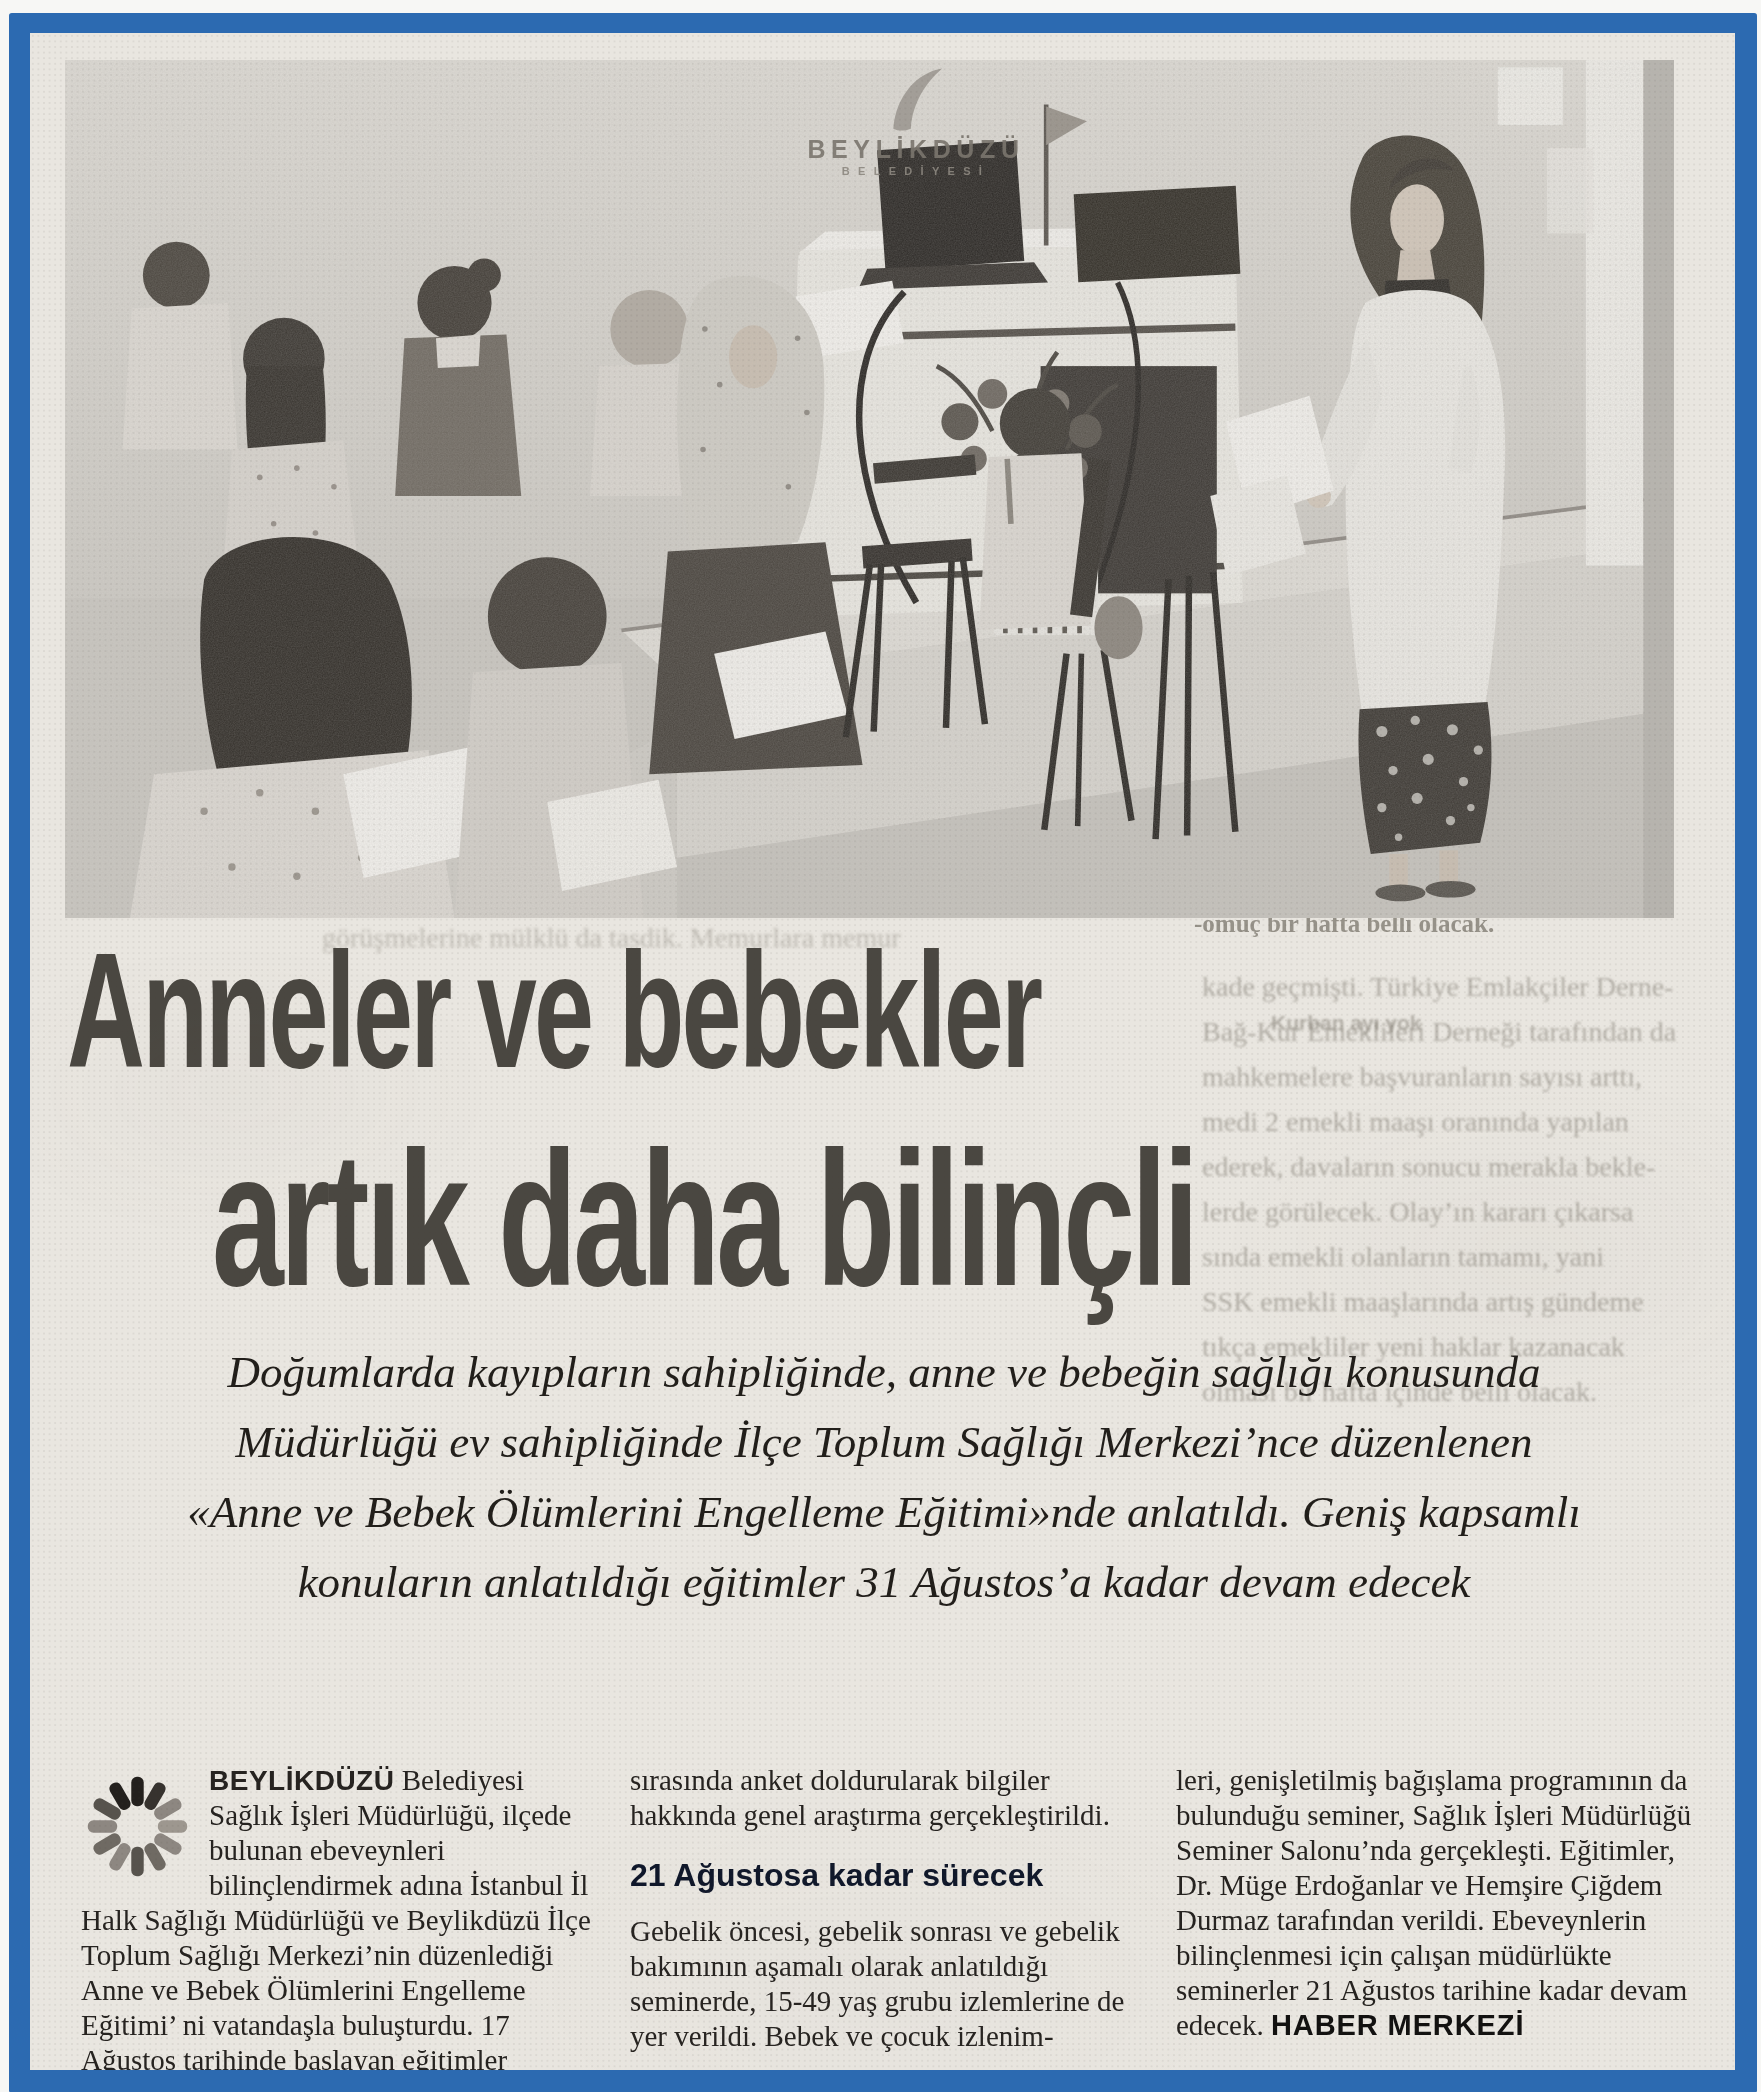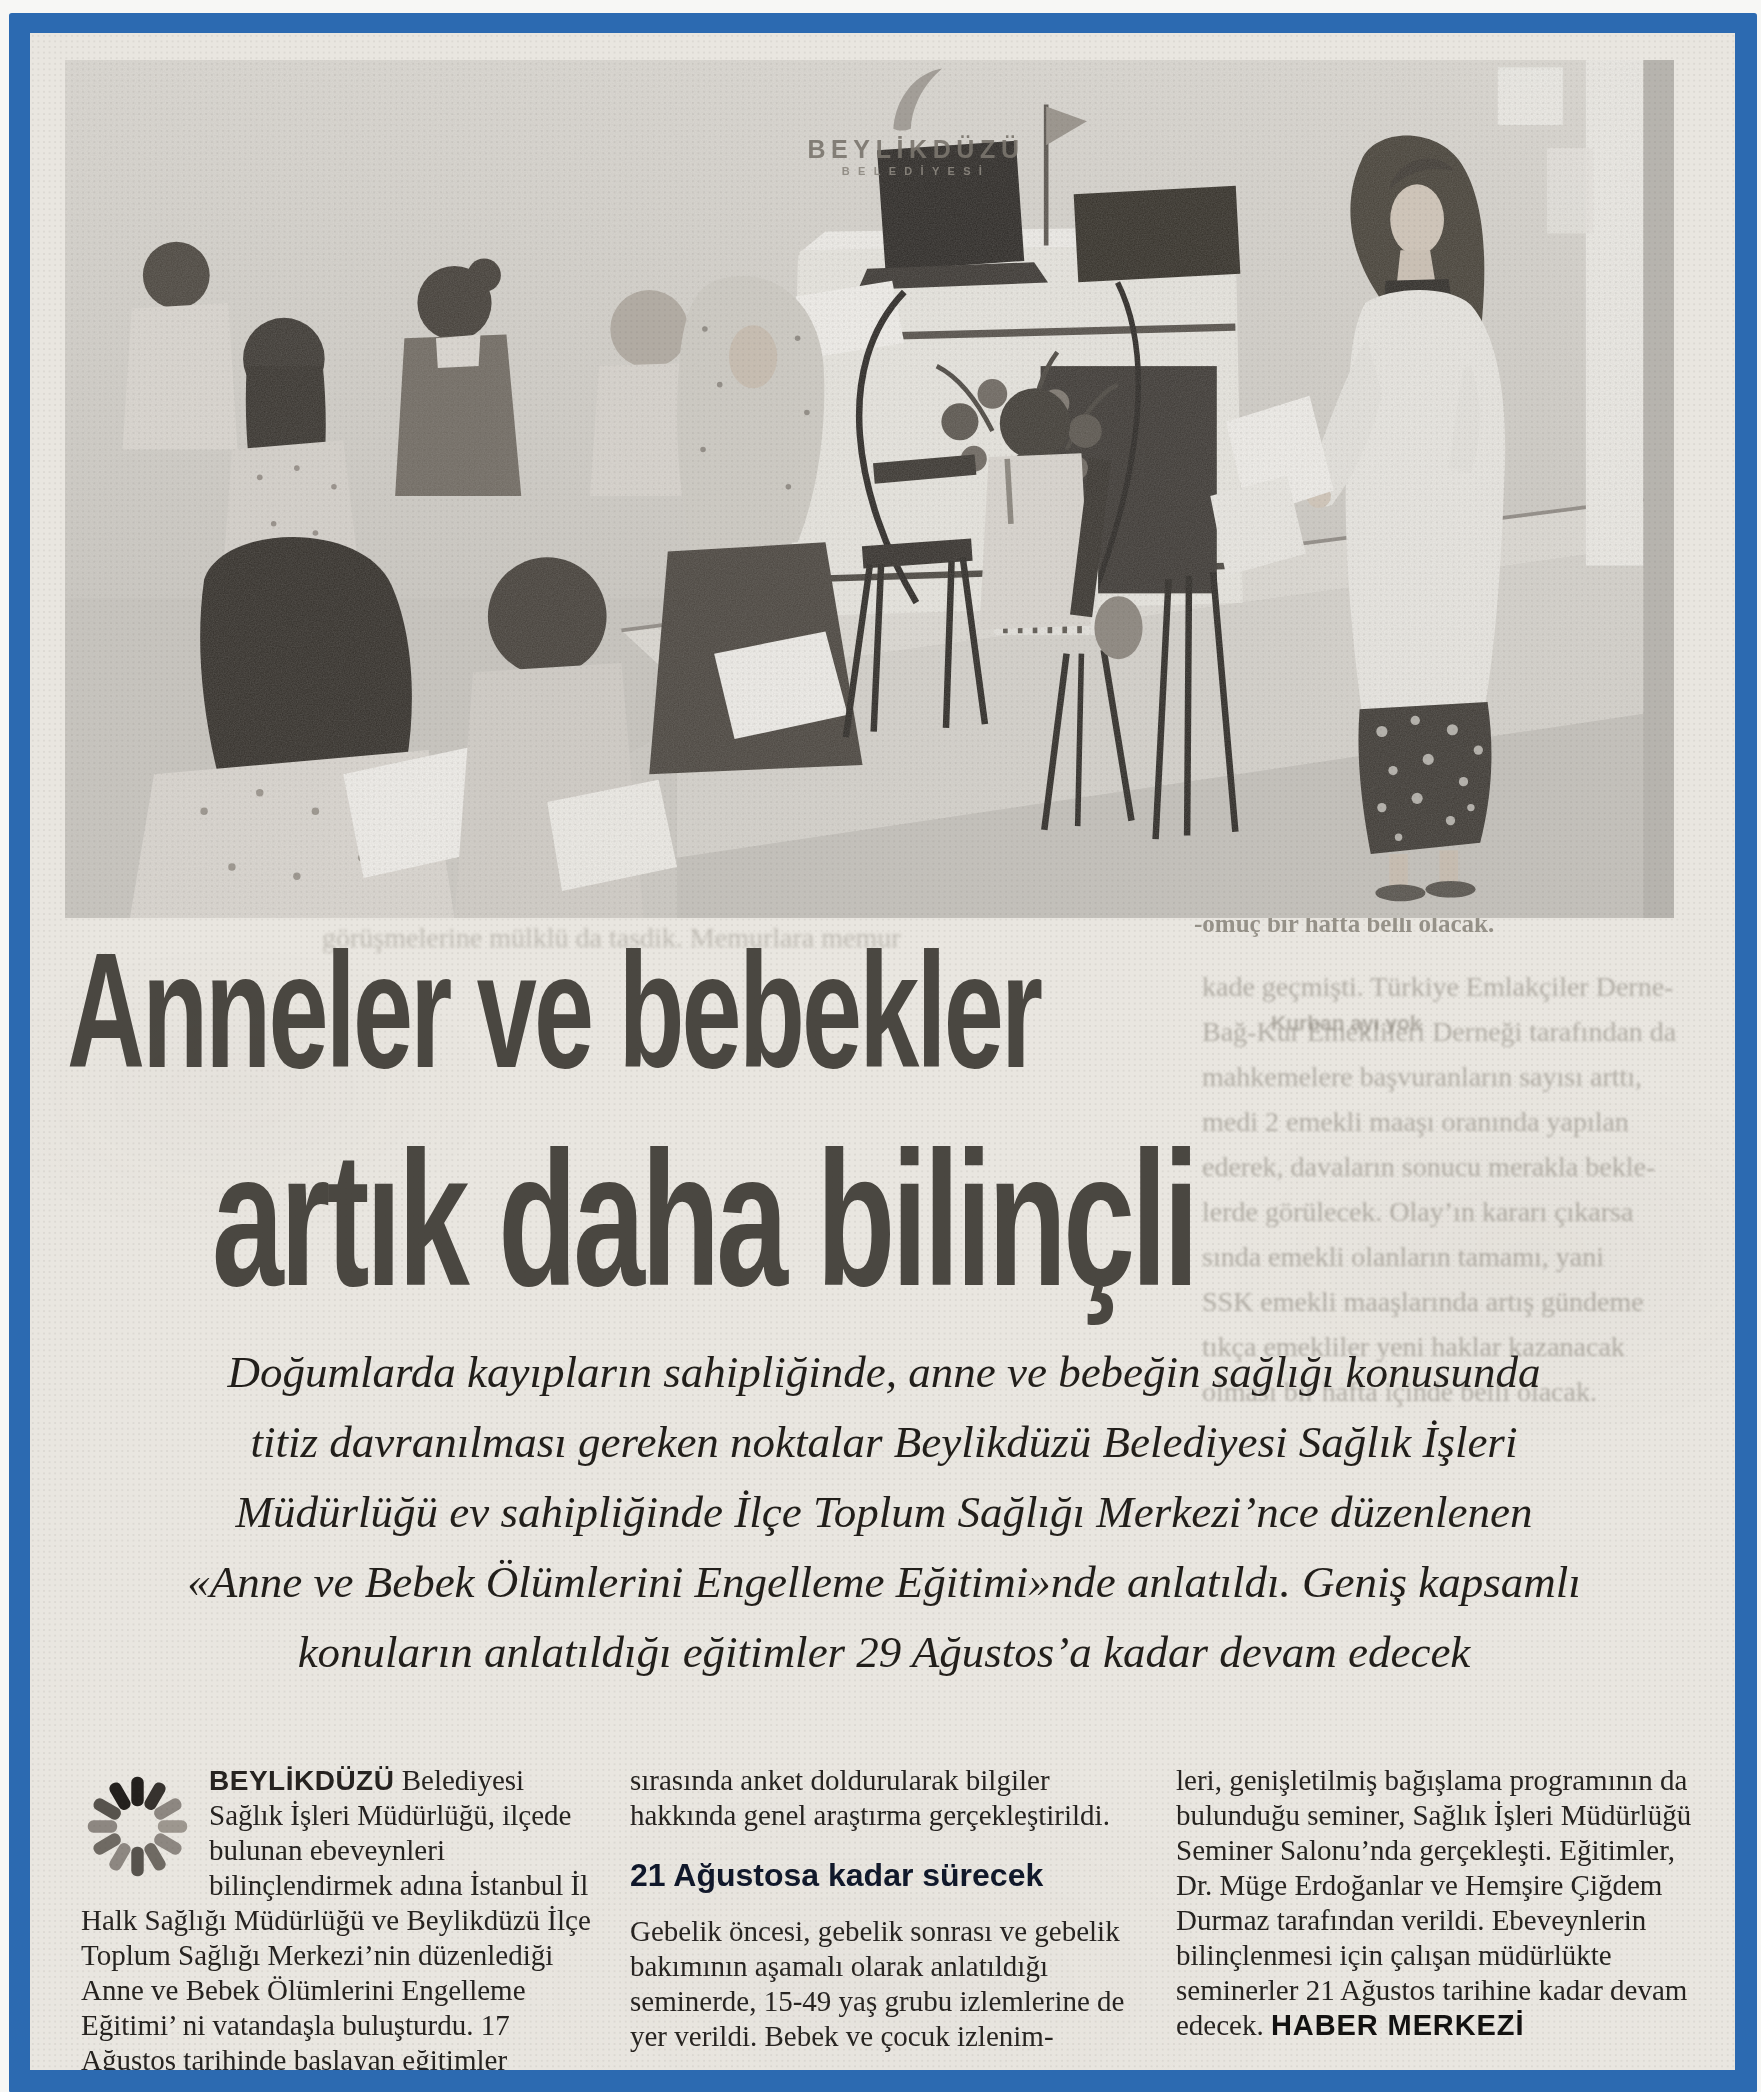--- a/index.html
+++ b/index.html
@@ -325,24 +325,23 @@
       <div class="logo-title">BEYLİKDÜZÜ</div>
       <div class="logo-sub">BELEDİYESİ</div>
     </div>
   </div>
 
   <div class="headline headline-1">Anneler ve bebekler</div>
   <div class="headline headline-2">artık daha bilinçli</div>
 
   <div class="deck">
     <div>Doğumlarda kayıpların sahipliğinde, anne ve bebeğin sağlığı konusunda</div>
-    <div>titiz davranılması gereken noktalar Beylikdüzü Belediyesi Sağlık İşleri</div>
     <div>Müdürlüğü ev sahipliğinde İlçe Toplum Sağlığı Merkezi’nce düzenlenen</div>
     <div>«Anne ve Bebek Ölümlerini Engelleme Eğitimi»nde anlatıldı. Geniş kapsamlı</div>
-    <div>konuların anlatıldığı eğitimler 29 Ağustos’a kadar devam edecek</div>
+    <div>konuların anlatıldığı eğitimler 31 Ağustos’a kadar devam edecek</div>
   </div>
 
   <div class="columns">
 
     <div class="col">
       <svg class="sunburst" viewBox="-100 -100 200 200">
         <g>
           <rect x="-11" y="-88" width="22" height="52" rx="10" fill="#23201d"></rect>
           <rect x="-11" y="-88" width="22" height="52" rx="10" fill="#36322e" transform="rotate(30)"></rect>
           <rect x="-11" y="-88" width="22" height="52" rx="10" fill="#8d8781" transform="rotate(60)"></rect>

